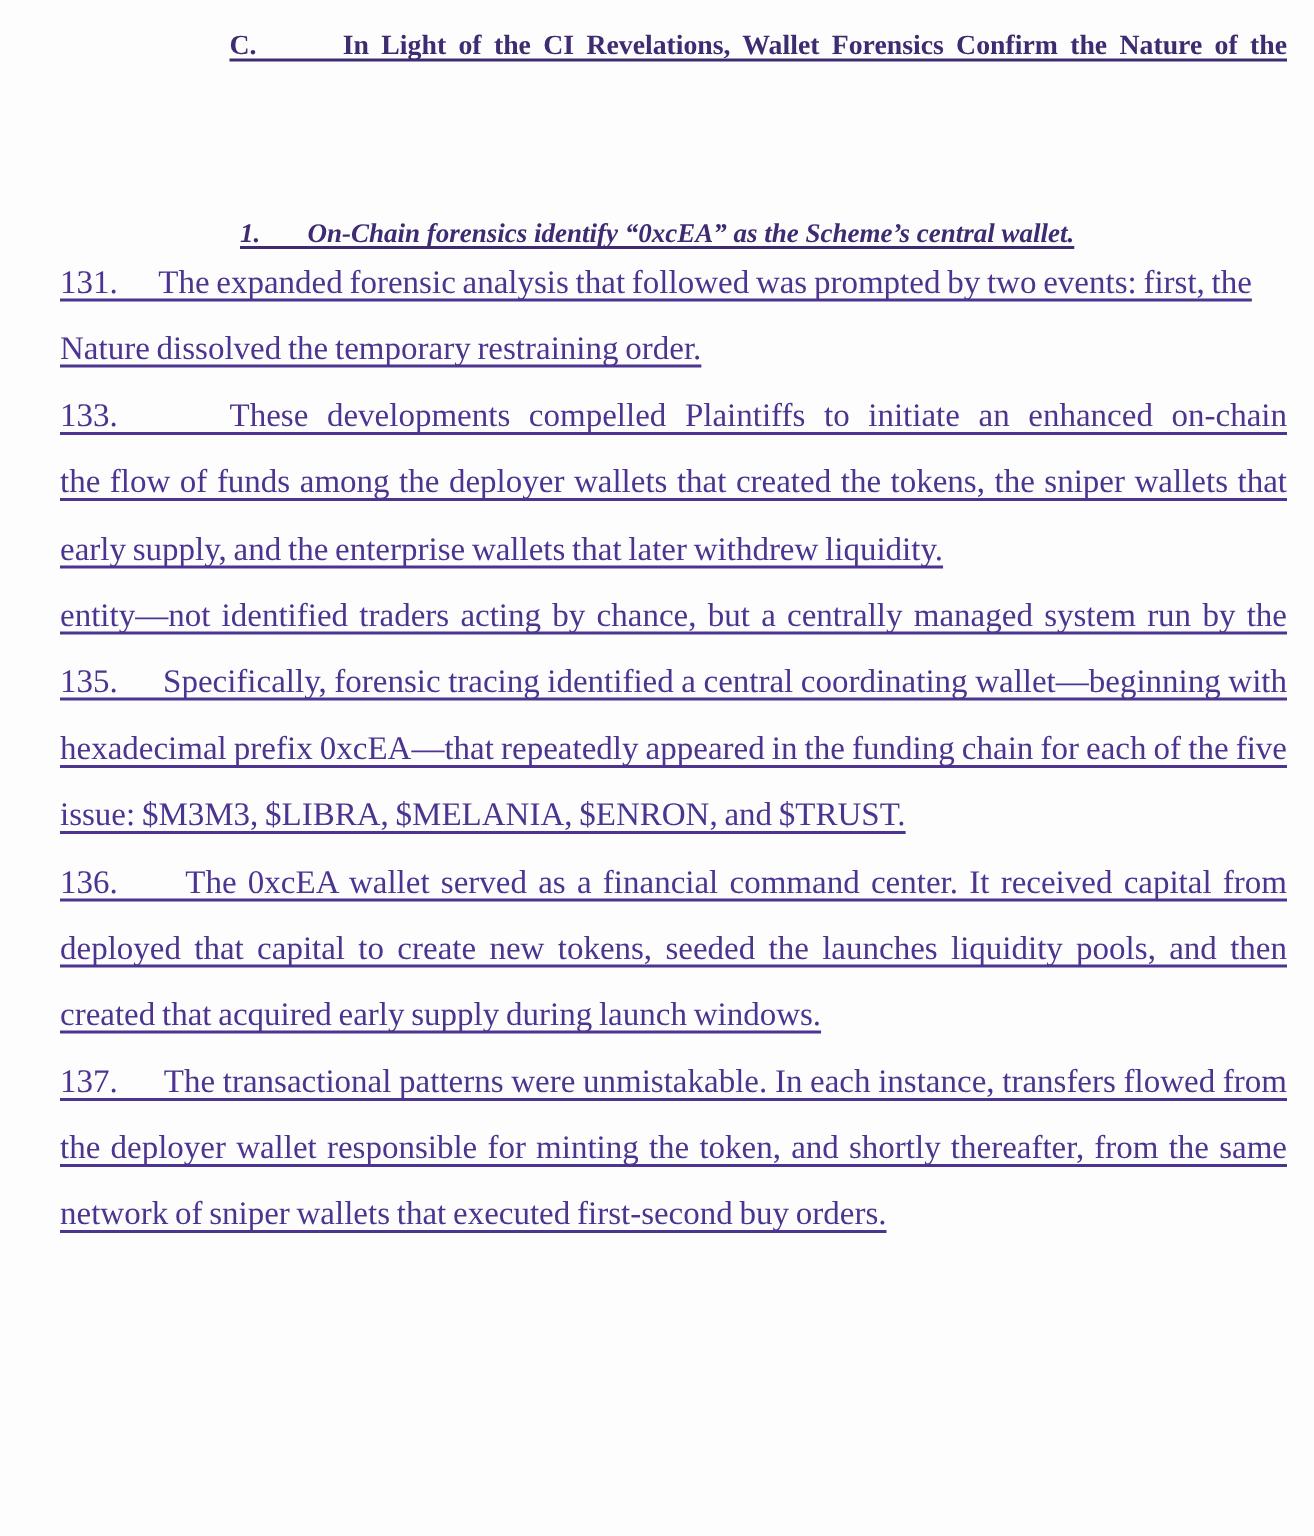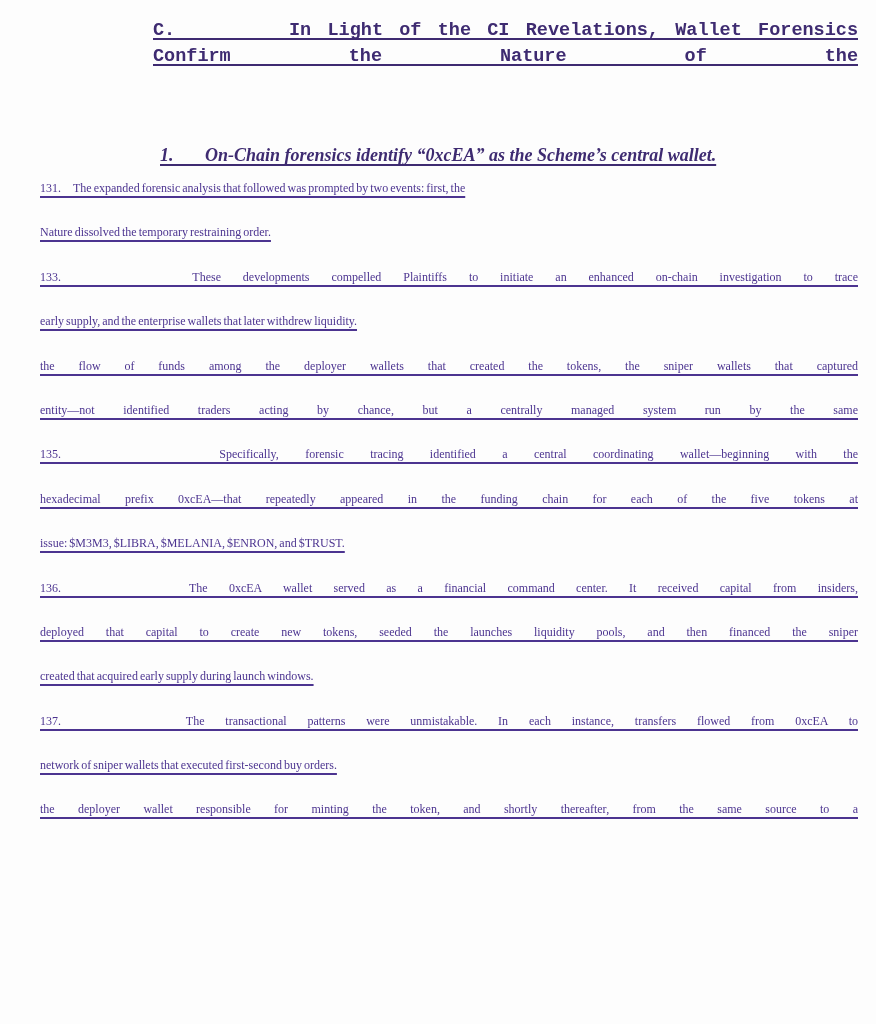--- a/index.html
+++ b/index.html
@@ -32,21 +32,20 @@
   }
   .h-line {
     text-decoration: underline;
     text-decoration-thickness: 2px;
     text-underline-offset: 3px;
     text-decoration-skip-ink: none;
   }
   .h-line.just {
     text-align: justify;
     text-align-last: justify;
-    font-family: Liberation Mono, monospace;
   }
   
   .subheading {
     position: absolute;
     left: 160px;
     top: 142px;
     width: 700px;
     font-size: 18px;
     font-weight: bold;
     font-style: italic;
@@ -56,21 +55,21 @@
     text-decoration-thickness: 1.8px;
     text-underline-offset: 3px;
     text-decoration-skip-ink: none;
   }
   
   .body-text {
     position: absolute;
     left: 40px;
     top: 166px;
     width: 818px;
-    font-size: 12px;
+    font-size: 22px;
     color: var(--body-color, #4c3490);
     word-spacing: -1px;
   }
   .line {
     height: 44.4px;
     line-height: 44.4px;
     overflow: hidden;
     text-align: left;
     text-decoration: underline;
     text-decoration-thickness: 1.5px;
@@ -88,26 +87,26 @@
 
 <div class="page">
   <div class="heading" id="heading">
       <div class="h-line just">C.&nbsp;&nbsp;&nbsp;&nbsp;&nbsp;&nbsp;&nbsp;In Light of the CI Revelations, Wallet Forensics Confirm the Nature of the</div>
     </div>
   <div class="subheading" id="subheading">1.&nbsp;&nbsp;&nbsp;&nbsp;&nbsp;&nbsp;&nbsp;On-Chain forensics identify “0xcEA” as the Scheme’s central wallet.</div>
   <div class="body-text" id="body-text">
       <div class="line">131.&nbsp;&nbsp;&nbsp;&nbsp;&nbsp;&nbsp;The expanded forensic analysis that followed was prompted by two events: first, the</div>
       <div class="line">Nature dissolved the temporary restraining order.</div>
       <div class="line just">133.&nbsp;&nbsp;&nbsp;&nbsp;&nbsp;&nbsp;These developments compelled Plaintiffs to initiate an enhanced on-chain investigation to trace</div>
+      <div class="line just">the flow of funds among the deployer wallets that created the tokens, the sniper wallets that captured</div>
       <div class="line">early supply, and the enterprise wallets that later withdrew liquidity.</div>
-      <div class="line just">the flow of funds among the deployer wallets that created the tokens, the sniper wallets that captured</div>
       <div class="line just">entity—not identified traders acting by chance, but a centrally managed system run by the same</div>
       <div class="line just">135.&nbsp;&nbsp;&nbsp;&nbsp;&nbsp;&nbsp;Specifically, forensic tracing identified a central coordinating wallet—beginning with the</div>
       <div class="line just">hexadecimal prefix 0xcEA—that repeatedly appeared in the funding chain for each of the five tokens at</div>
       <div class="line">issue: $M3M3, $LIBRA, $MELANIA, $ENRON, and $TRUST.</div>
       <div class="line just">136.&nbsp;&nbsp;&nbsp;&nbsp;&nbsp;&nbsp;The 0xcEA wallet served as a financial command center. It received capital from insiders,</div>
       <div class="line just">deployed that capital to create new tokens, seeded the launches liquidity pools, and then financed the sniper</div>
       <div class="line">created that acquired early supply during launch windows.</div>
       <div class="line just">137.&nbsp;&nbsp;&nbsp;&nbsp;&nbsp;&nbsp;The transactional patterns were unmistakable. In each instance, transfers flowed from 0xcEA to</div>
+      <div class="line just">the deployer wallet responsible for minting the token, and shortly thereafter, from the same source to a</div>
       <div class="line">network of sniper wallets that executed first-second buy orders.</div>
-      <div class="line just">the deployer wallet responsible for minting the token, and shortly thereafter, from the same source to a</div>
     </div>
 </div>
 
 </body></html>

